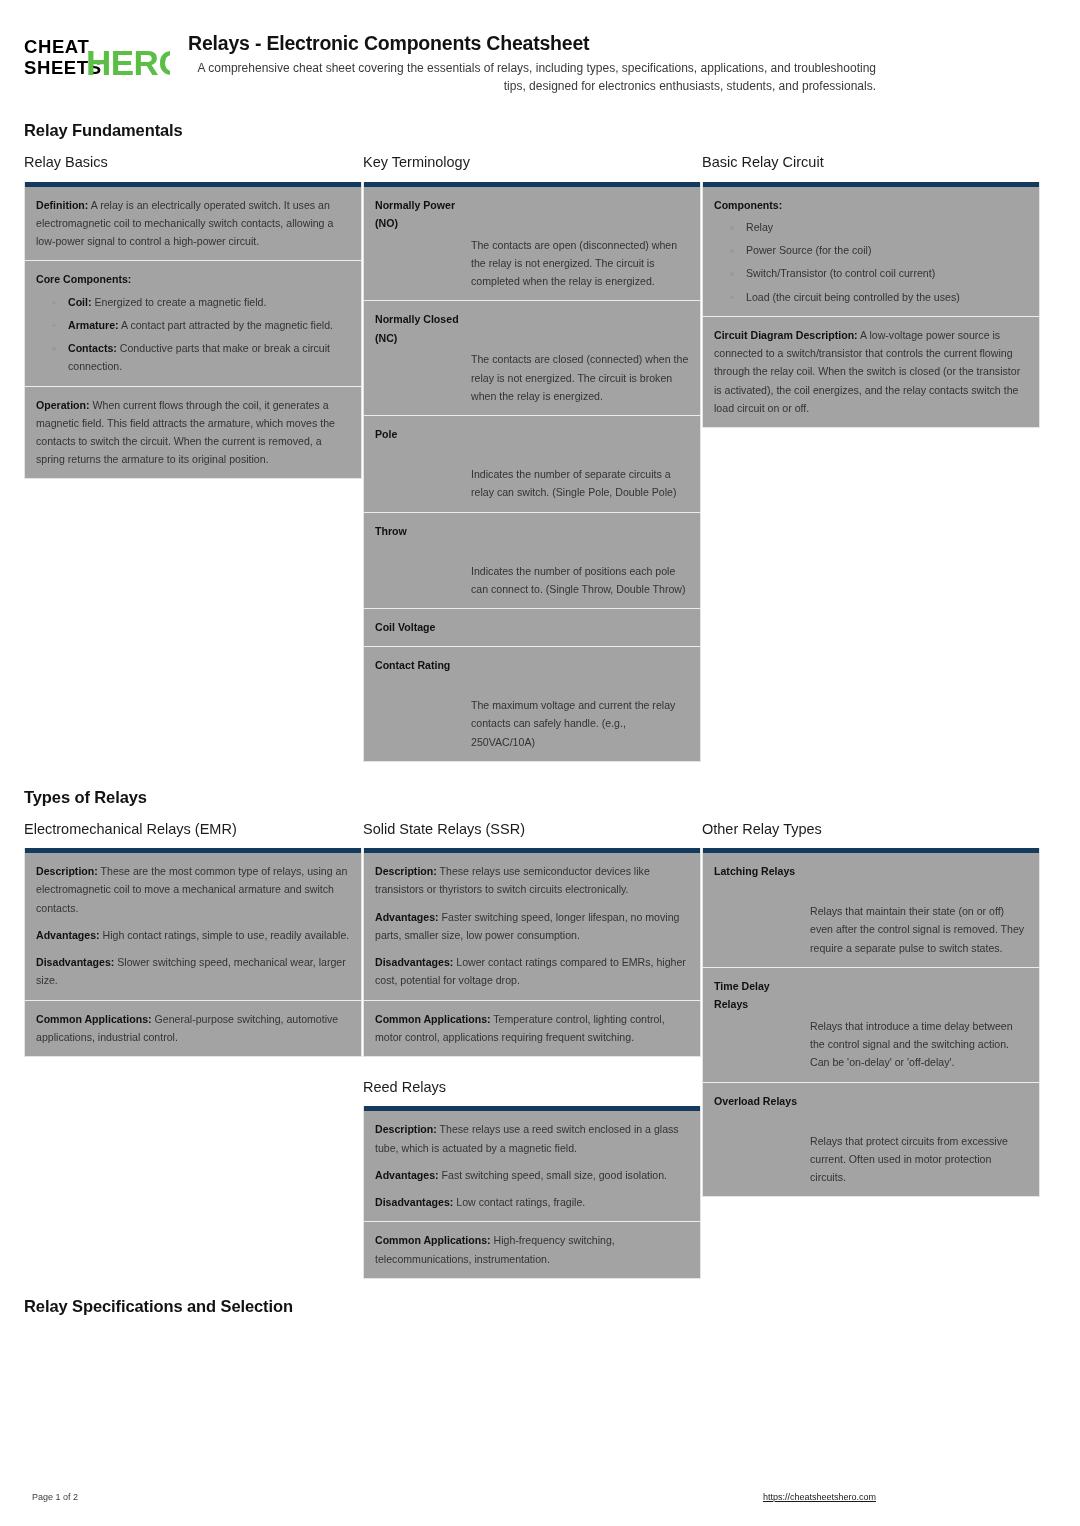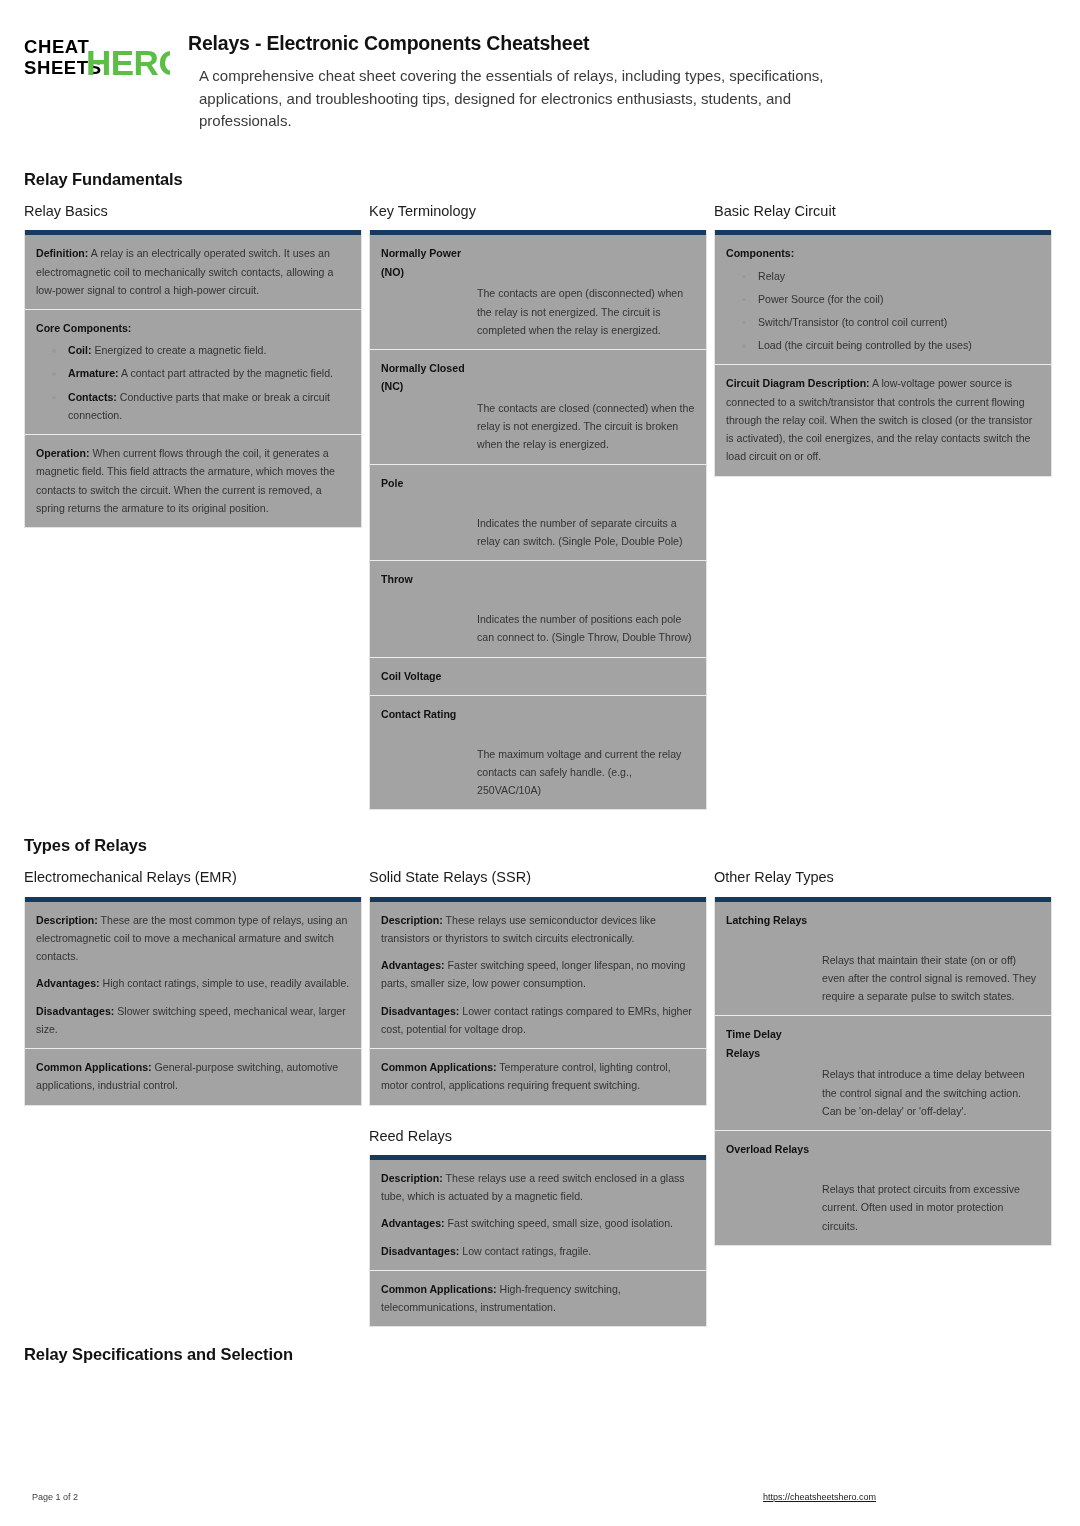--- a/index.html
+++ b/index.html
@@ -39,39 +39,40 @@
   .header-text { flex: 1; padding-top: 2px; }
   .doc-title {
     font-size: 19.5px;
     font-weight: bold;
     letter-spacing: -0.2px;
     color: #121212;
     margin: 0 0 5px 0;
     line-height: 1.15;
   }
   .doc-subtitle {
-    font-size: 15px;
+    font-size: 12px;
     line-height: 1.5;
     color: #3a3a3a;
-    margin: 11px;
+    margin: 0;
     max-width: 880px;
+    text-align: right;
   }
 
   
   .section-title {
     font-size: 16.5px;
     font-weight: bold;
     color: #121212;
     letter-spacing: -0.1px;
     margin: 0;
   }
 
   .columns {
     display: flex;
-    gap: 7px;
+    gap: 1px;
     align-items: flex-start;
   }
   .col { width: 338px; flex: 0 0 338px; }
 
   .card-title {
     font-size: 14.5px;
     font-weight: normal;
     color: #1c1c1c;
     margin: 0 0 10px 0;
     line-height: 1.2;

